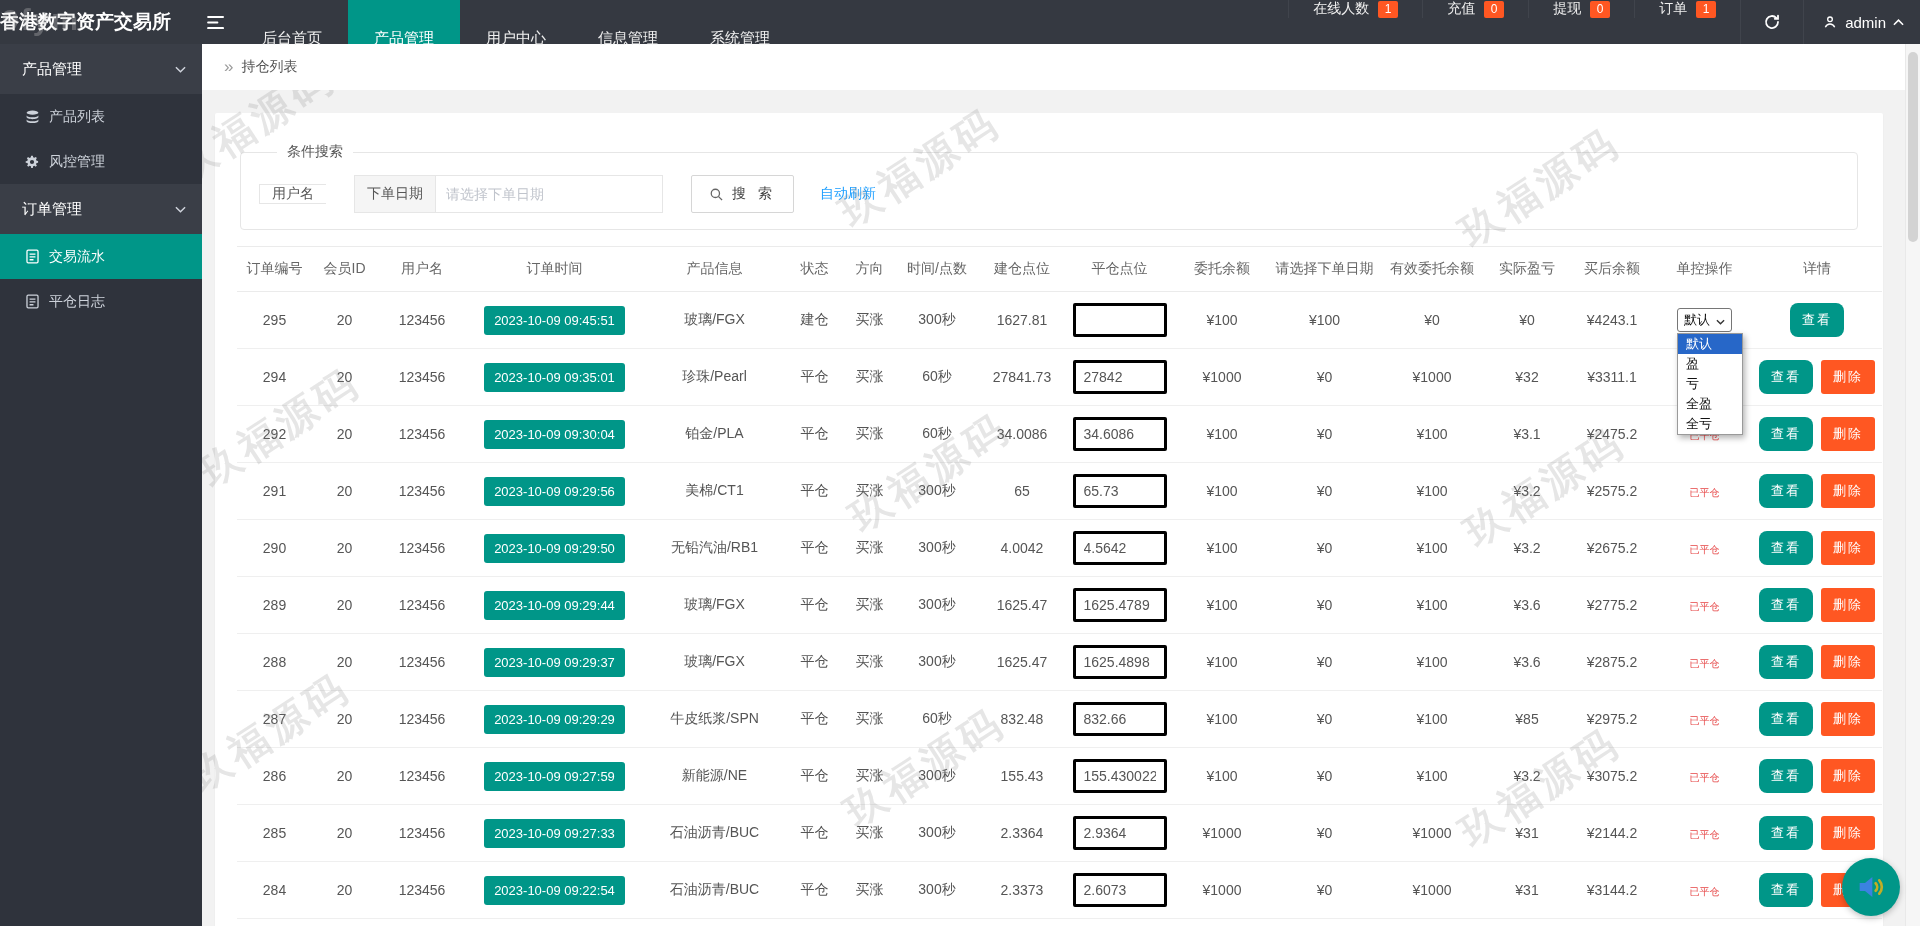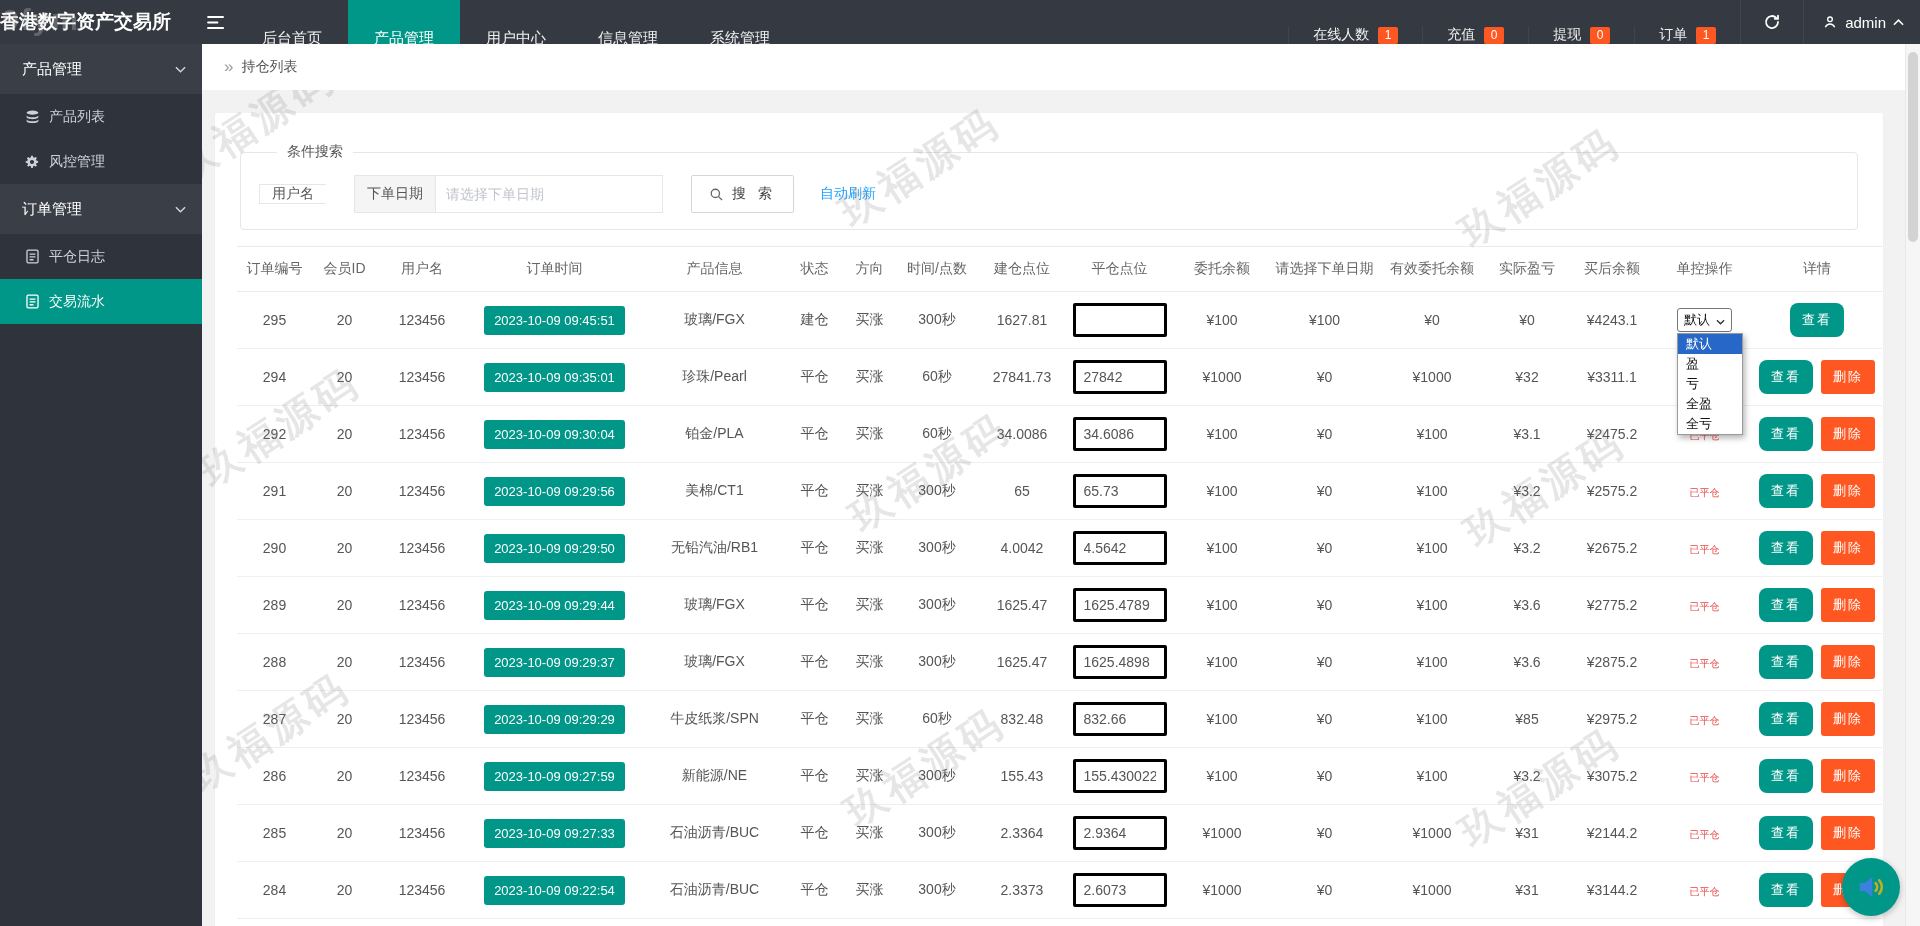--- a/index.html
+++ b/index.html
@@ -92,21 +92,21 @@
       </svg>
   </div>
   <nav class="nav-menu">
       <div class="nav-item">后台首页</div>
       <div class="nav-item active">产品管理</div>
       <div class="nav-item">用户中心</div>
       <div class="nav-item">信息管理</div>
       <div class="nav-item">系统管理</div>
     </nav>
   <div class="nav-right">
-    <div style="display:flex;align-items:flex-end;" id="nav-stats">
+    <div style="display:flex;align-items:flex-start;" id="nav-stats">
         <div class="nav-stat">
           <span>在线人数</span>
           <span class="stat-badge">1</span>
         </div>
         <div class="nav-stat">
           <span>充值</span>
           <span class="stat-badge">0</span>
         </div>
         <div class="nav-stat">
           <span>提现</span>
@@ -162,37 +162,37 @@
           <path fill-rule="evenodd" d="M8.8 1h2.4l.4 2.2 1.9.8 1.8-1.3 1.7 1.7-1.3 1.8.8 1.9 2.2.4v2.4l-2.2.4-.8 1.9 1.3 1.8-1.7 1.7-1.8-1.3-1.9.8-.4 2.2H8.8l-.4-2.2-1.9-.8-1.8 1.3-1.7-1.7 1.3-1.8-.8-1.9L1 11.2V8.8l2.2-.4.8-1.9-1.3-1.8 1.7-1.7 1.8 1.3 1.9-.8zM10 7a3 3 0 1 0 0 6 3 3 0 0 0 0-6z"></path>
         </svg>
       </span>
       <span>风控管理</span>
     </div>
     <div class="side-group-title"><span>订单管理</span><span class="side-chevron">
         <svg viewBox="0 0 12 7" width="11" height="7" fill="none" stroke="currentColor" stroke-width="1.6">
           <path d="M1 1l5 5 5-5"></path>
         </svg>
       </span></div>
+    <div class="side-item active">
+      <span class="side-icon">
+        <svg viewBox="0 0 16 18" width="13" height="15" fill="none" stroke="currentColor" stroke-width="1.6">
+          <rect x="1.2" y="1.2" width="13.6" height="15.6" rx="1.5"></rect>
+          <path d="M4.4 6h7.2M4.4 9.5h7.2M4.4 13h4.8"></path>
+        </svg>
+      </span>
+      <span>交易流水</span>
+    </div>
     <div class="side-item">
       <span class="side-icon">
         <svg viewBox="0 0 16 18" width="13" height="15" fill="none" stroke="currentColor" stroke-width="1.6">
           <rect x="1.2" y="1.2" width="13.6" height="15.6" rx="1.5"></rect>
           <path d="M4.4 6h7.2M4.4 9.5h7.2M4.4 13h4.8"></path>
         </svg>
       </span>
       <span>平仓日志</span>
-    </div>
-    <div class="side-item active">
-      <span class="side-icon">
-        <svg viewBox="0 0 16 18" width="13" height="15" fill="none" stroke="currentColor" stroke-width="1.6">
-          <rect x="1.2" y="1.2" width="13.6" height="15.6" rx="1.5"></rect>
-          <path d="M4.4 6h7.2M4.4 9.5h7.2M4.4 13h4.8"></path>
-        </svg>
-      </span>
-      <span>交易流水</span>
     </div>
   </aside>
 
 <div class="breadcrumb-bar">
   <span class="bc-arrows">»</span>
   <span class="bc-title">持仓列表</span>
 </div>
 
 <main class="content">
   <div class="card">

